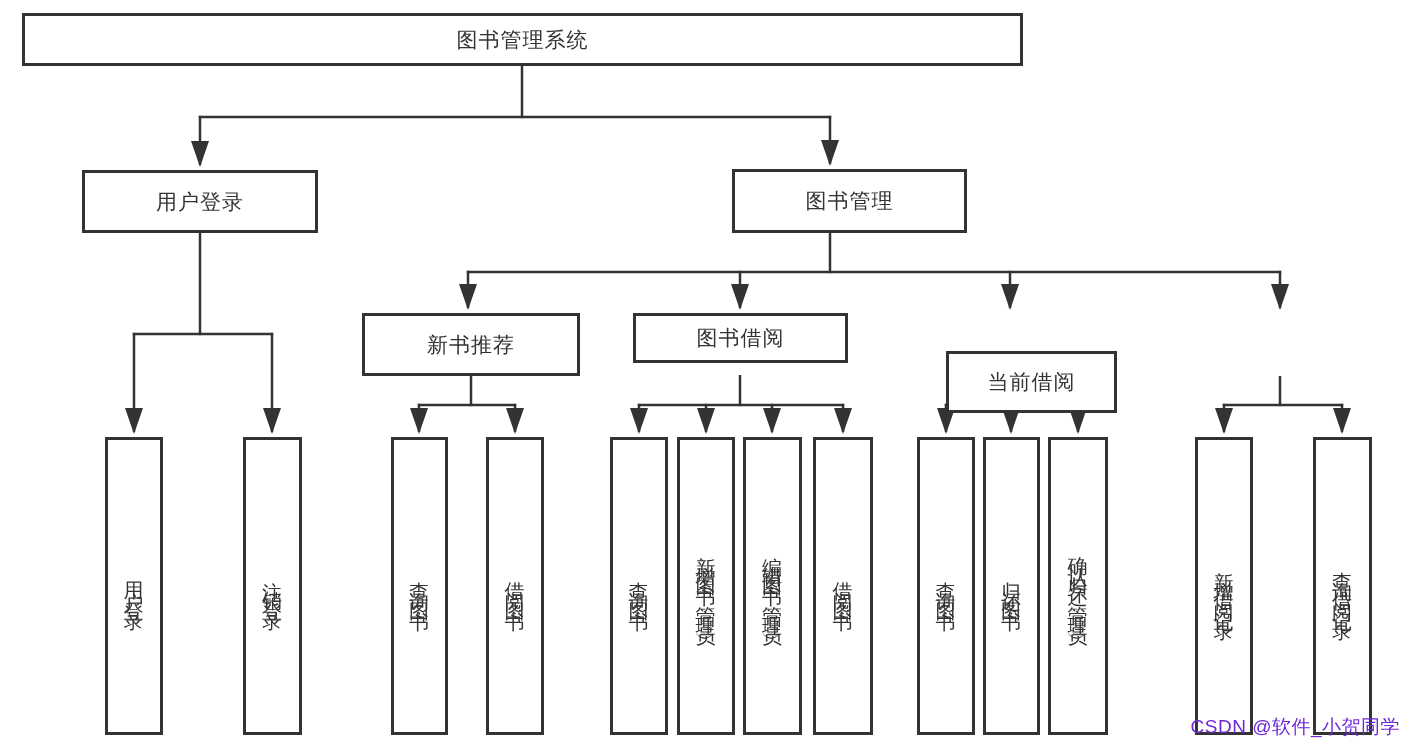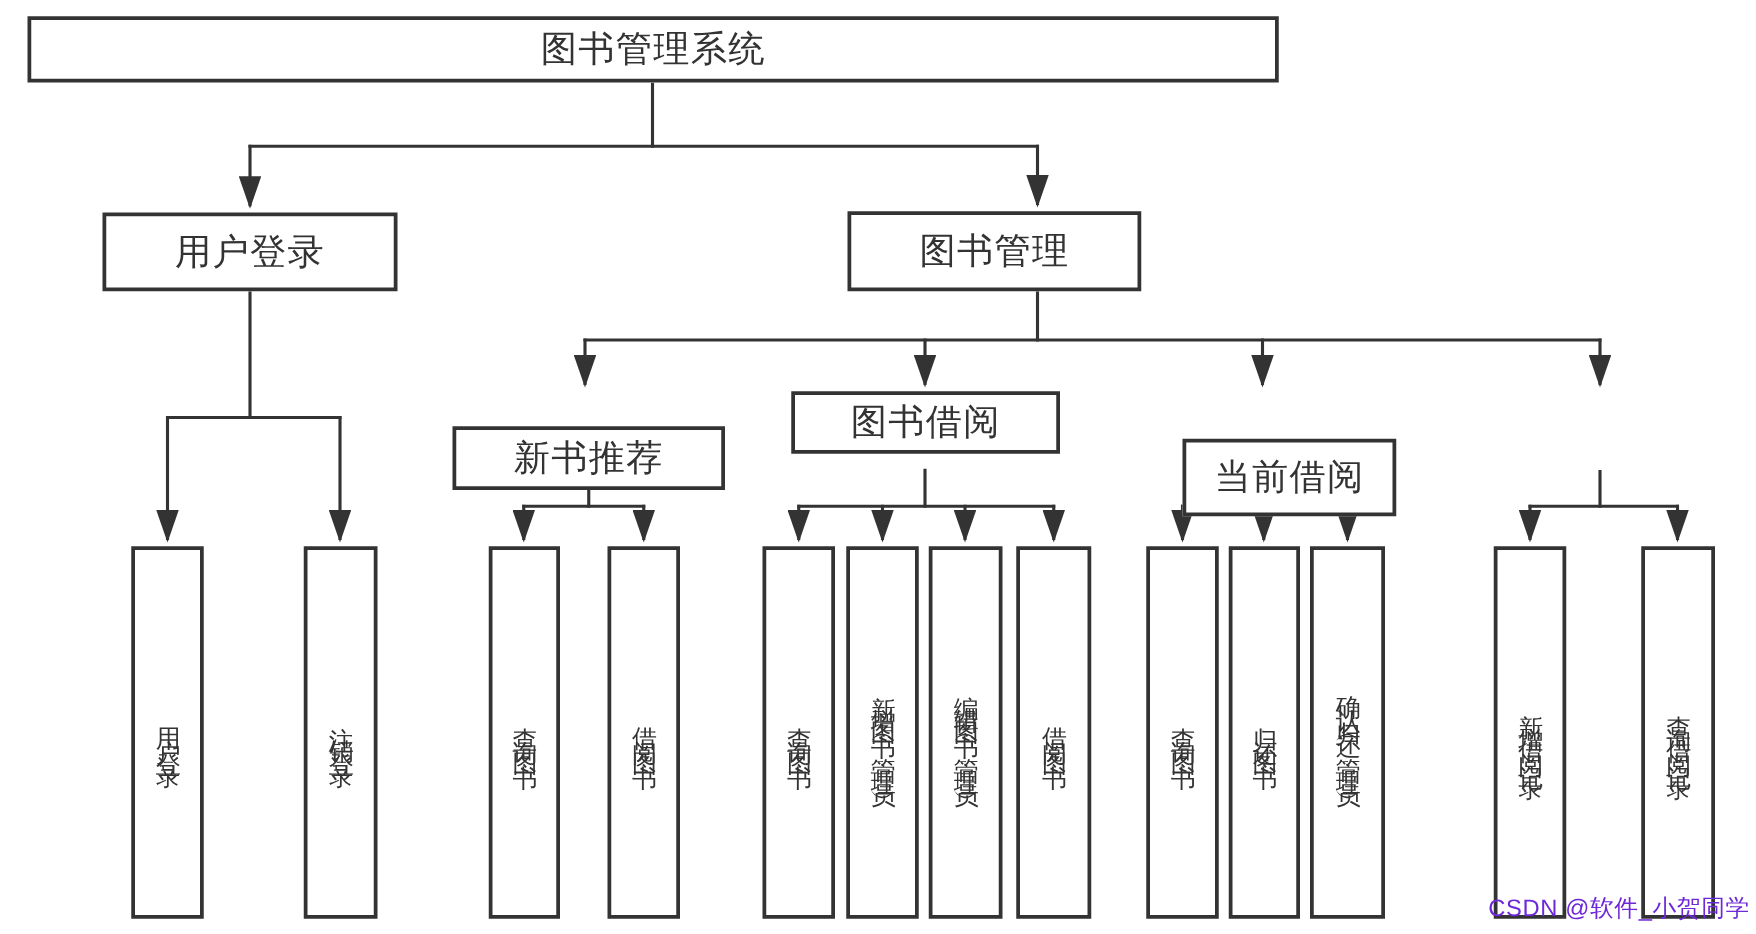--- a/index.html
+++ b/index.html
@@ -23,21 +23,21 @@
   }
   .node {
     position: absolute;
     box-sizing: border-box;
     border: 3px solid #333333;
     background: #ffffff;
     display: flex;
     align-items: center;
     justify-content: center;
     color: #333333;
-    font-size: 29px;
+    font-size: 21px;
     letter-spacing: 1px;
     text-align: center;
   }
   .vnode {
     font-size: 20px;
   }
   .vnode span {
     writing-mode: vertical-rl;
     text-orientation: mixed;
     letter-spacing: 10px;
@@ -110,25 +110,25 @@
     </g>
   </svg>
 
   <div class="node" style="left:22px; top:13px; width:1001px; height:53px;">
     <span>图书管理系统</span>
   </div>
 
   <div class="node" style="left:82px; top:170px; width:236px; height:63px;">
     <span>用户登录</span>
   </div>
-  <div class="node" style="left:678px; top:169px; width:235px; height:64px;">
+  <div class="node" style="left:732px; top:169px; width:235px; height:64px;">
     <span>图书管理</span>
   </div>
 
-  <div class="node" style="left:362px; top:313px; width:218px; height:51px;margin-top:28px;">
+  <div class="node" style="left:362px; top:313px; width:218px; height:63px;">
     <span>新书推荐</span>
   </div>
   <div class="node" style="left:633px; top:313px; width:215px; height:50px;">
     <span>图书借阅</span>
   </div>
   <div class="node" style="left:946px; top:313px; width:171px; height:62px;margin-top:38px;">
     <span>当前借阅</span>
   </div>
 
   <div class="node vnode" style="left:105px; top:437px; width:58px; height:298px;">

